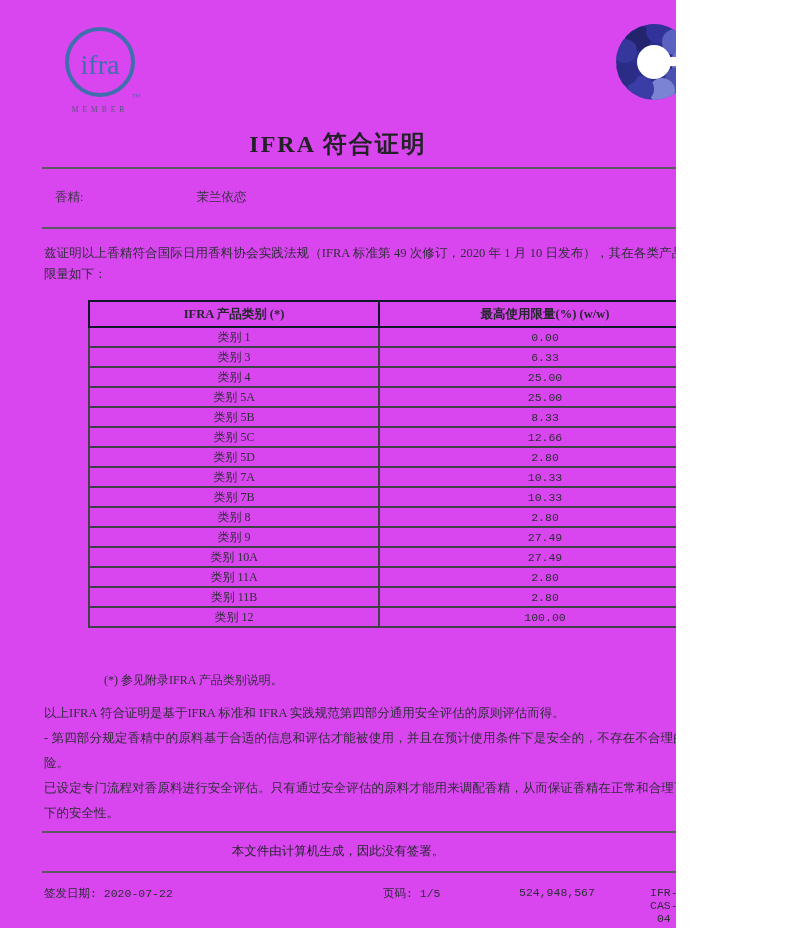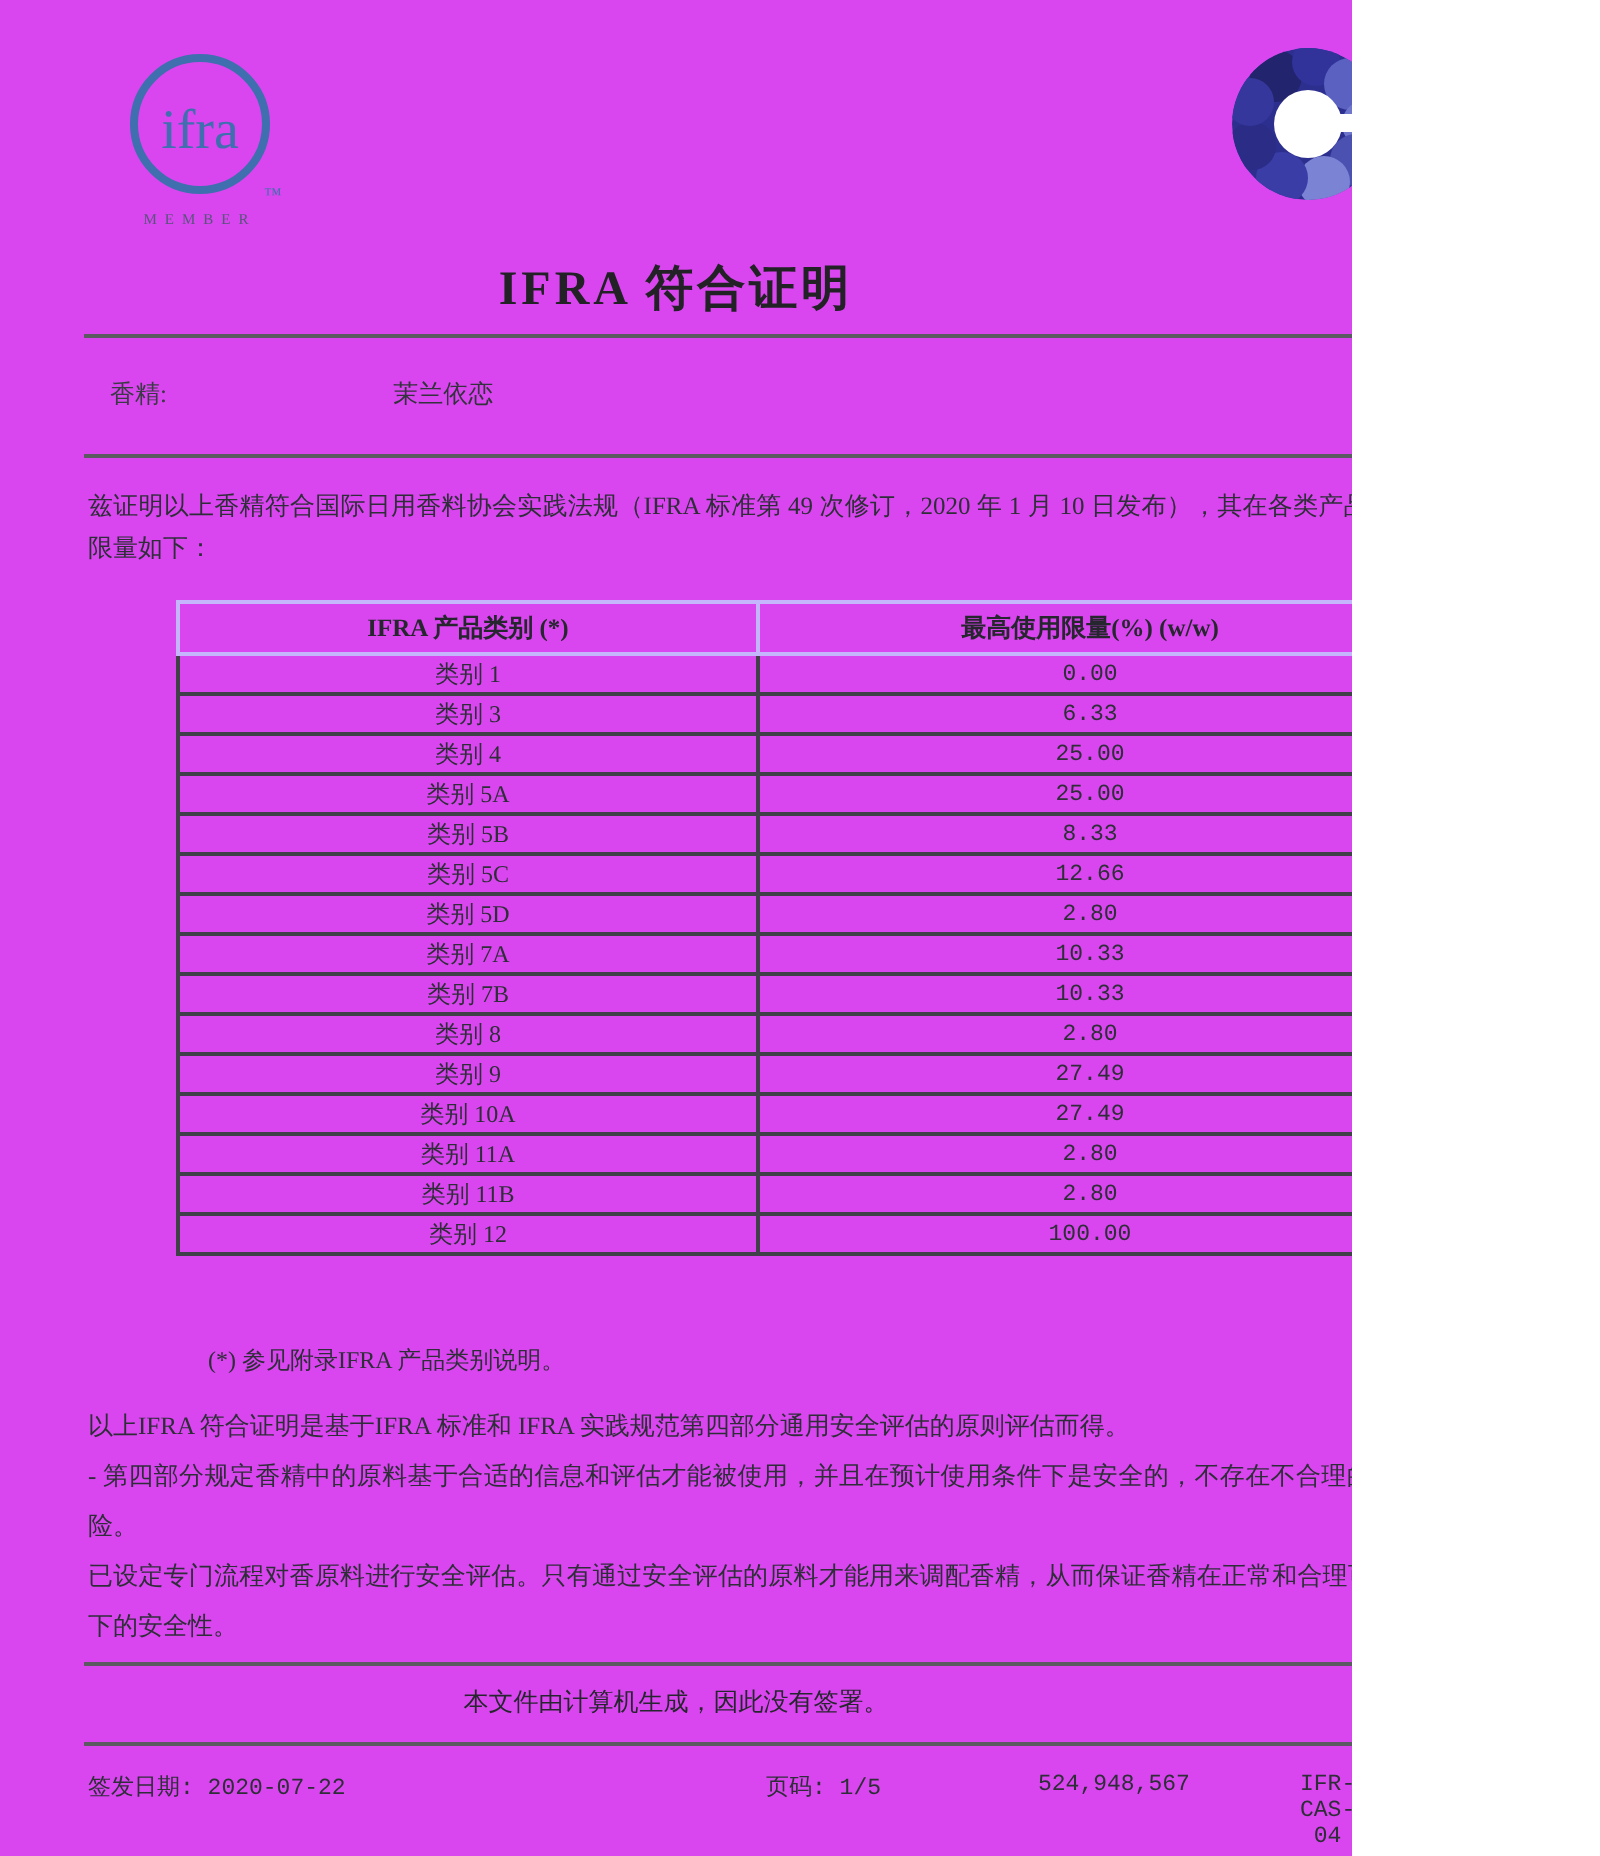--- a/index.html
+++ b/index.html
@@ -22,21 +22,21 @@
   .frag-label{display:inline-block;color:#3a3a44;}
   .frag-name{display:inline-block;margin-left:110px;color:#33333d;}
   
   .intro{position:absolute;top:243px;left:44px;width:716px;
     font-size:12.5px;line-height:21px;text-align:justify;color:#2e2e38;}
   
   .limits-table{position:absolute;top:300px;left:88px;width:622px;
     border-collapse:collapse;table-layout:fixed;}
   .limits-table col.c1{width:290px;}
   .limits-table col.c2{width:332px;}
-  .limits-table th{border:2px solid #c4b5fd;height:24px;font-size:12.5px;
+  .limits-table th{border:2px solid #0f172a;height:24px;font-size:12.5px;
     font-weight:bold;text-align:center;padding:0;color:#26262e;}
   .limits-table td{border:2px solid #404048;height:18px;font-size:12px;
     text-align:center;padding:0;color:#2e2e38;margin-top:24px;}
   .limits-table td.num{font-family:"Liberation Mono","DejaVu Sans Mono",monospace;font-size:11.5px;}
   .footnote{position:absolute;top:672px;left:104px;font-size:12px;color:#2e2e38;}
   
   .notes{position:absolute;top:701px;left:44px;width:718px;font-size:12.5px;
     line-height:25px;text-align:justify;color:#2e2e38;}
   .notes p{margin:0;}
   

